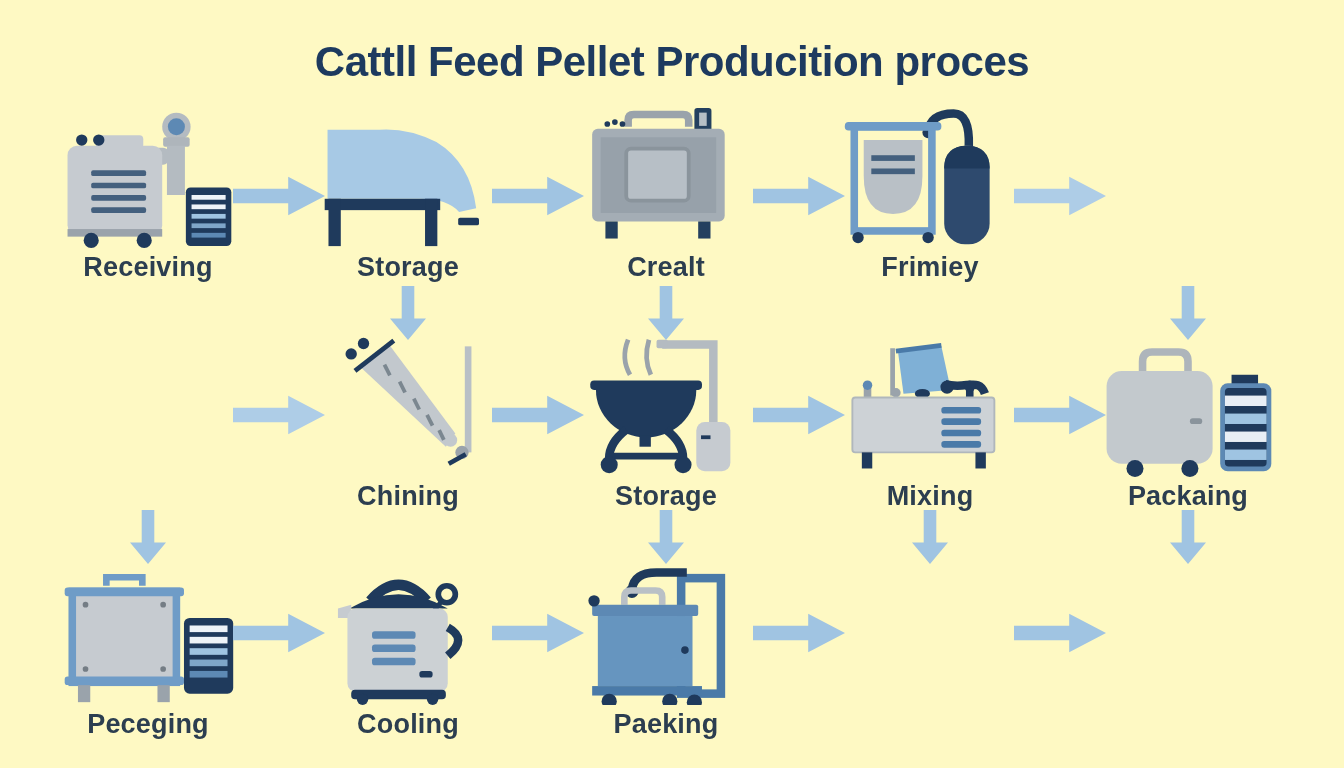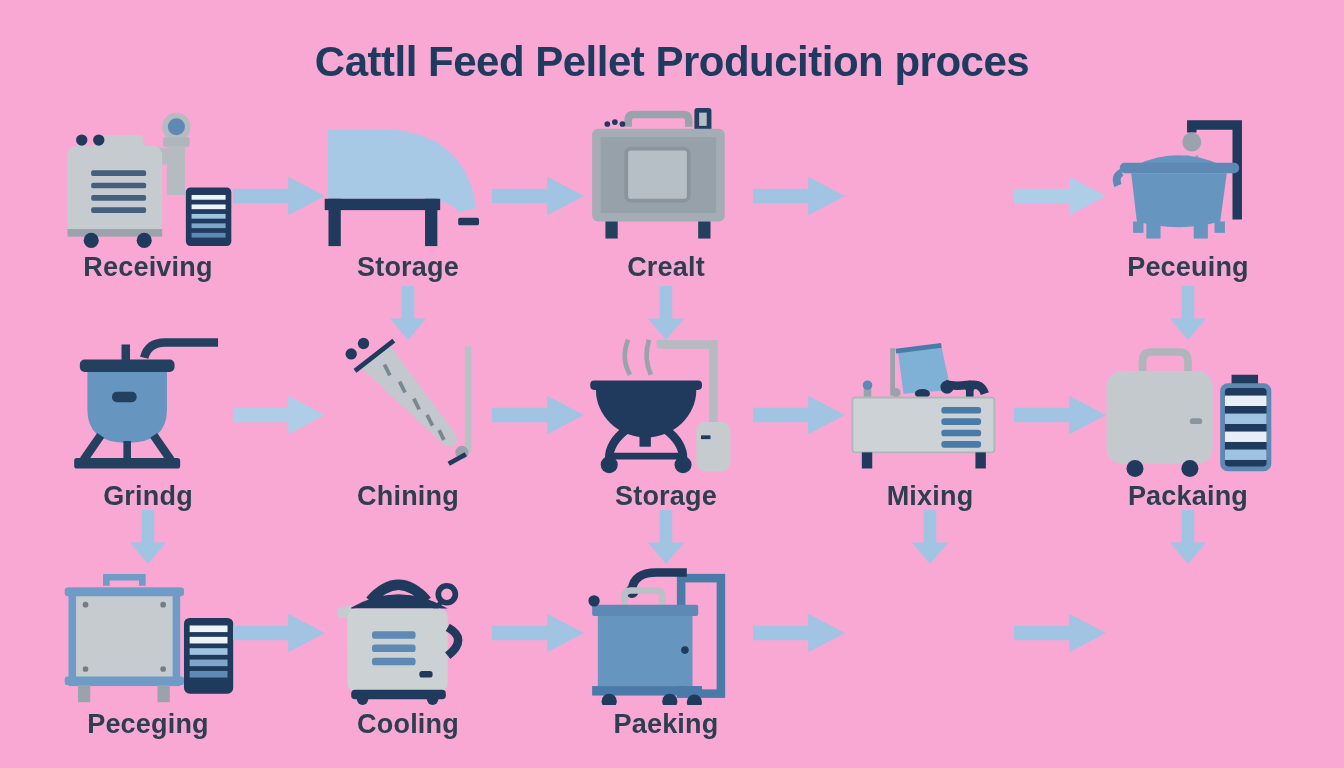--- a/index.html
+++ b/index.html
@@ -1,16 +1,16 @@
 <!DOCTYPE html>
 <html><head>
 <meta charset="utf-8">
 <style>
   html,body{margin:0;padding:0;background:#fff;}
-  .canvas{position:relative;width:1344px;height:768px;background:#f9a8d4;overflow:hidden;
+  .canvas{position:relative;width:1344px;height:768px;background:#fef9c3;overflow:hidden;
           font-family:"Liberation Sans", sans-serif;}
   .title{position:absolute;top:38px;left:0;width:100%;text-align:center;margin:0;
          font-size:42px;font-weight:800;letter-spacing:-0.5px;color:#1d3a5f;}
   .cell{position:absolute;width:230px;height:180px;display:flex;flex-direction:column;
         align-items:center;justify-content:flex-end;}
   .icon{width:210px;height:142px;display:flex;align-items:center;justify-content:center;}
   .icon svg{width:100%;height:100%;}
   .label{margin-top:4px;font-size:27px;font-weight:600;color:#2c3e50;text-align:center;
          letter-spacing:0.2px;}
   .harrow{position:absolute;width:92px;height:46px;}
@@ -87,57 +87,40 @@
         <path d="M15,25 L15,98 L112,98 Q142,98 154,112 L172,108 Q166,60 130,38 Q100,23 70,25 Z" fill="#a7c9e5"></path>
         <rect x="153" y="118" width="22" height="8" rx="2" fill="#1f3a5c"></rect>
         <rect x="12" y="98" width="122" height="12" fill="#1f3a5c"></rect>
         <rect x="16" y="98" width="13" height="50" fill="#1f3a5c"></rect>
         <rect x="118" y="98" width="13" height="50" fill="#1f3a5c"></rect>
       </svg>
     </div>
     <div class="label">Storage</div>
   </div>
 
-
-  <div class="cell r1 c5">
-    <div class="icon">
-      <svg viewBox="0 0 200 150">
-        <path d="M152,120 V20 H104 V28" stroke="#1f3a5c" stroke-width="10" fill="none"></path>
-        <circle cx="104" cy="38" r="10" fill="#9aa3ab"></circle>
-        <line x1="99" y1="52" x2="97" y2="62" stroke="#9aa3ab" stroke-width="3"></line>
-        <line x1="109" y1="52" x2="111" y2="62" stroke="#9aa3ab" stroke-width="3"></line>
-        <path d="M46,62 Q90,42 134,62 Z" fill="#6695bf"></path>
-        <rect x="28" y="60" width="126" height="11" rx="5" fill="#5d89b4"></rect>
-        <path d="M30,70 q-8,4 -4,14" stroke="#5d89b4" stroke-width="8" fill="none"></path>
-        <path d="M40,71 H141 L134,122 Q90,134 46,122 Z" fill="#6695bf"></path>
-        <rect x="56" y="124" width="15" height="16" fill="#6695bf"></rect>
-        <rect x="106" y="124" width="15" height="16" fill="#6695bf"></rect>
-        <rect x="42" y="122" width="11" height="12" fill="#6695bf"></rect>
-        <rect x="128" y="122" width="11" height="12" fill="#6695bf"></rect>
-      </svg>
-    </div>
-    <div class="label">Peceuing</div>
-  </div>
-
-  <div class="cell r2 c1">
-    <div class="icon">
-      <svg viewBox="0 0 200 150">
-        <path d="M96,24 Q100,8 118,8 H174" stroke="#24405f" stroke-width="9" fill="none"></path>
-        <rect x="72" y="10" width="9" height="18" fill="#24405f"></rect>
-        <rect x="28" y="26" width="100" height="13" rx="5" fill="#24405f"></rect>
-        <path d="M36,39 h84 v40 q0,35 -42,35 q-42,0 -42,-35 z" fill="#6695bf"></path>
-        <rect x="62" y="60" width="26" height="11" rx="5" fill="#24405f"></rect>
-        <path d="M50,106 L32,132" stroke="#24405f" stroke-width="9"></path>
-        <path d="M106,106 L124,132" stroke="#24405f" stroke-width="9"></path>
-        <rect x="74" y="112" width="8" height="20" fill="#24405f"></rect>
-        <rect x="22" y="130" width="112" height="11" rx="3" fill="#24405f"></rect>
-      </svg>
-    </div>
-    <div class="label">Grindg</div>
-  </div>
+  <div class="cell r1 c4">
+    <div class="icon">
+      <svg viewBox="0 0 200 150">
+        <path d="M98,28 Q100,8 125,8 Q142,8 141,42" stroke="#1f3a5c" stroke-width="9" fill="none"></path>
+        <circle cx="98" cy="28" r="6" fill="#1f3a5c"></circle>
+        <rect x="20" y="22" width="82" height="110" fill="none" stroke="#6f9cc7" stroke-width="8"></rect>
+        <rect x="10" y="17" width="102" height="9" rx="4" fill="#6f9cc7"></rect>
+        <path d="M30,36 h62 v38 q0,40 -31,40 q-31,0 -31,-40 z" fill="#b9c0c6"></path>
+        <rect x="38" y="52" width="46" height="6" fill="#44607e"></rect>
+        <rect x="38" y="66" width="46" height="6" fill="#44607e"></rect>
+        <circle cx="24" cy="139" r="6" fill="#1f3a5c"></circle>
+          <circle cx="98" cy="139" r="6" fill="#1f3a5c"></circle>
+        <rect x="115" y="42" width="48" height="104" rx="22" fill="#2e4a6e"></rect>
+        <path d="M115,66 q0,-24 24,-24 q24,0 24,24 z" fill="#1f3a5c"></path>
+      </svg>
+    </div>
+    <div class="label">Frimiey</div>
+  </div>
+
+
 
   <div class="cell r2 c2">
     <div class="icon">
       <svg viewBox="0 0 200 150">
         <polygon points="50,34 80,10 150,104 140,118" fill="#c2c8cd"></polygon>
         <circle cx="145" cy="111" r="7" fill="#c2c8cd"></circle>
         <line x1="44" y1="38" x2="85" y2="6" stroke="#1f3a5c" stroke-width="5"></line>
         <line x1="74" y1="32" x2="82" y2="42" stroke="#7b8790" stroke-width="4" transform="rotate(12 78 37)"></line>
         <line x1="90" y1="50" x2="98" y2="60" stroke="#7b8790" stroke-width="4" transform="rotate(12 94 55)"></line>
         <line x1="105" y1="68" x2="113" y2="78" stroke="#7b8790" stroke-width="4" transform="rotate(12 109 73)"></line>

